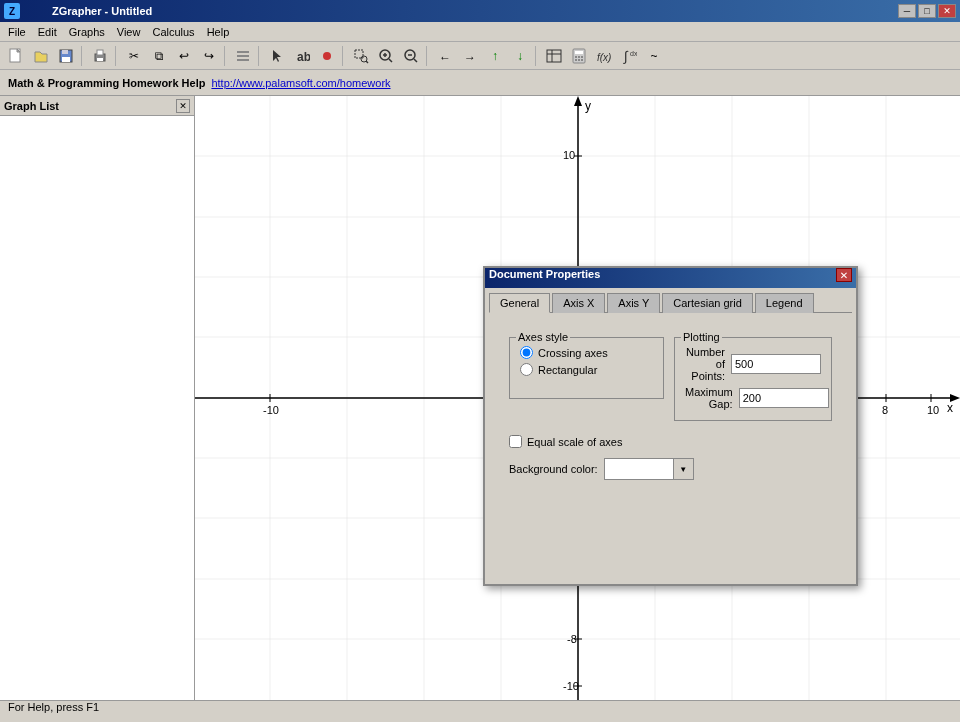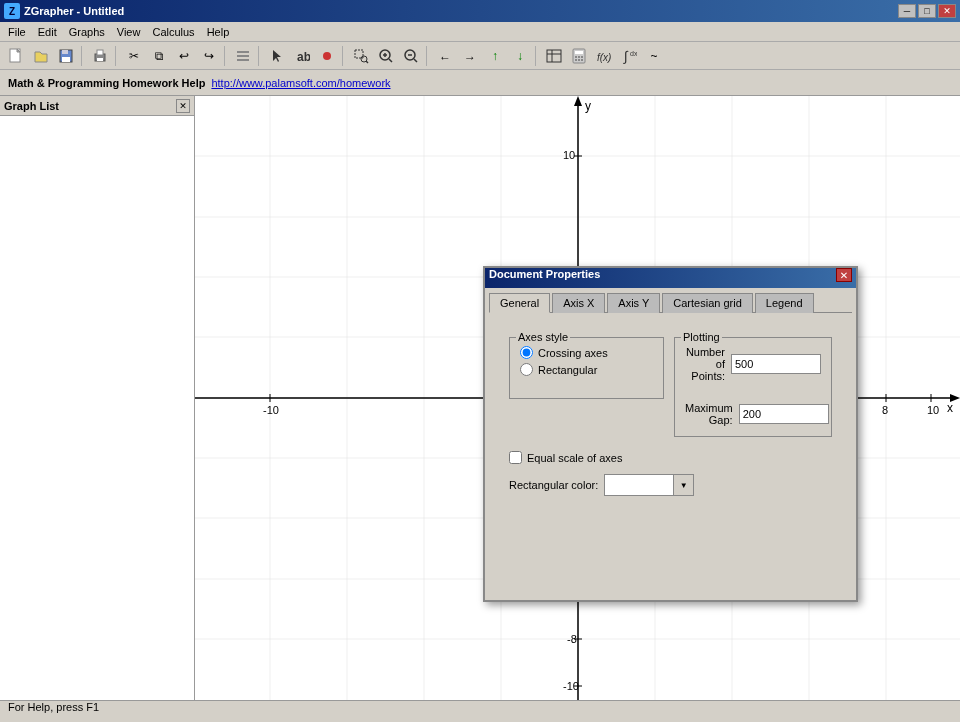--- a/index.html
+++ b/index.html
@@ -7,21 +7,21 @@
 
     
     #title-bar {
       display: flex; align-items: center; justify-content: space-between;
       background: linear-gradient(to right, #0a246a, #a6c af8);
       background: linear-gradient(to right, #0a246a 0%, #3a6ea8 100%);
       height: 22px; padding: 0 4px; color: white;
     }
     #title-bar-left { display: flex; align-items: center; gap: 4px; }
     #title-bar-icon { width: 16px; height: 16px; background: #4af; border-radius: 2px; display: flex; align-items: center; justify-content: center; font-size: 10px; font-weight: bold; color: #003; }
-    #title-bar-text { font-size: 11px; font-weight: bold; color: white; }
+    #title-bar-text { font-size: 11px; font-weight: bold; color: white; margin-left: 28px; }
     #title-bar-btns { display: flex; gap: 2px; }
     .title-btn {
       width: 18px; height: 14px; background: #c0c0c0; border: 1px solid #888;
       display: flex; align-items: center; justify-content: center; font-size: 9px; cursor: pointer; color: #000;
     }
     .title-btn.close { background: #c04040; color: white; }
 
     
     #menu-bar {
       background: #d4d0c8; height: 20px; display: flex; align-items: center;
@@ -132,21 +132,21 @@
 
     
     #plotting-group {
       border: 1px solid #888; padding: 8px 10px 10px 10px;
       margin-left: 165px; position: relative;
     }
     #plotting-legend {
       position: absolute; top: -7px; left: 6px; background: #d4d0c8; padding: 0 2px;
       font-size: 11px;
     }
-    .plot-row { display: flex; align-items: center; gap: 6px; margin-bottom: 20px; }
+    .plot-row { display: flex; align-items: center; gap: 6px; margin-bottom: 4px; }
     .plot-row:last-child { margin-bottom: 0; }
     .plot-label { font-size: 11px; width: 75px; text-align: right; }
     .plot-input {
       width: 90px; height: 20px; border: 1px solid #888; background: white; font-size: 11px; padding: 1px 3px;
     }
 
     
     #equal-scale-row {
       clear: both; display: flex; align-items: center; gap: 5px; margin-top: 10px; padding-top: 4px;
     }
@@ -438,21 +438,21 @@
               </div>
             </div>
           </div>
 
           <div id="equal-scale-row">
             <input type="checkbox" id="equal-scale-cb" style="">
             <label for="equal-scale-cb">Equal scale of axes</label>
           </div>
 
           <div id="bg-color-row">
-            <span id="bg-color-label">Rectangular color:</span>
+            <span id="bg-color-label">Background color:</span>
             <div id="bg-color-select" style="display:flex; align-items:center; width:90px; height:22px; border:1px solid #888;">
               <div id="bg-color-box" style="flex:1; height:20px; background:white;"></div>
               <div id="bg-color-arrow">▼</div>
             </div>
           </div>
 
           <div id="dialog-spacer"></div>
         </div>
 
       </div>

